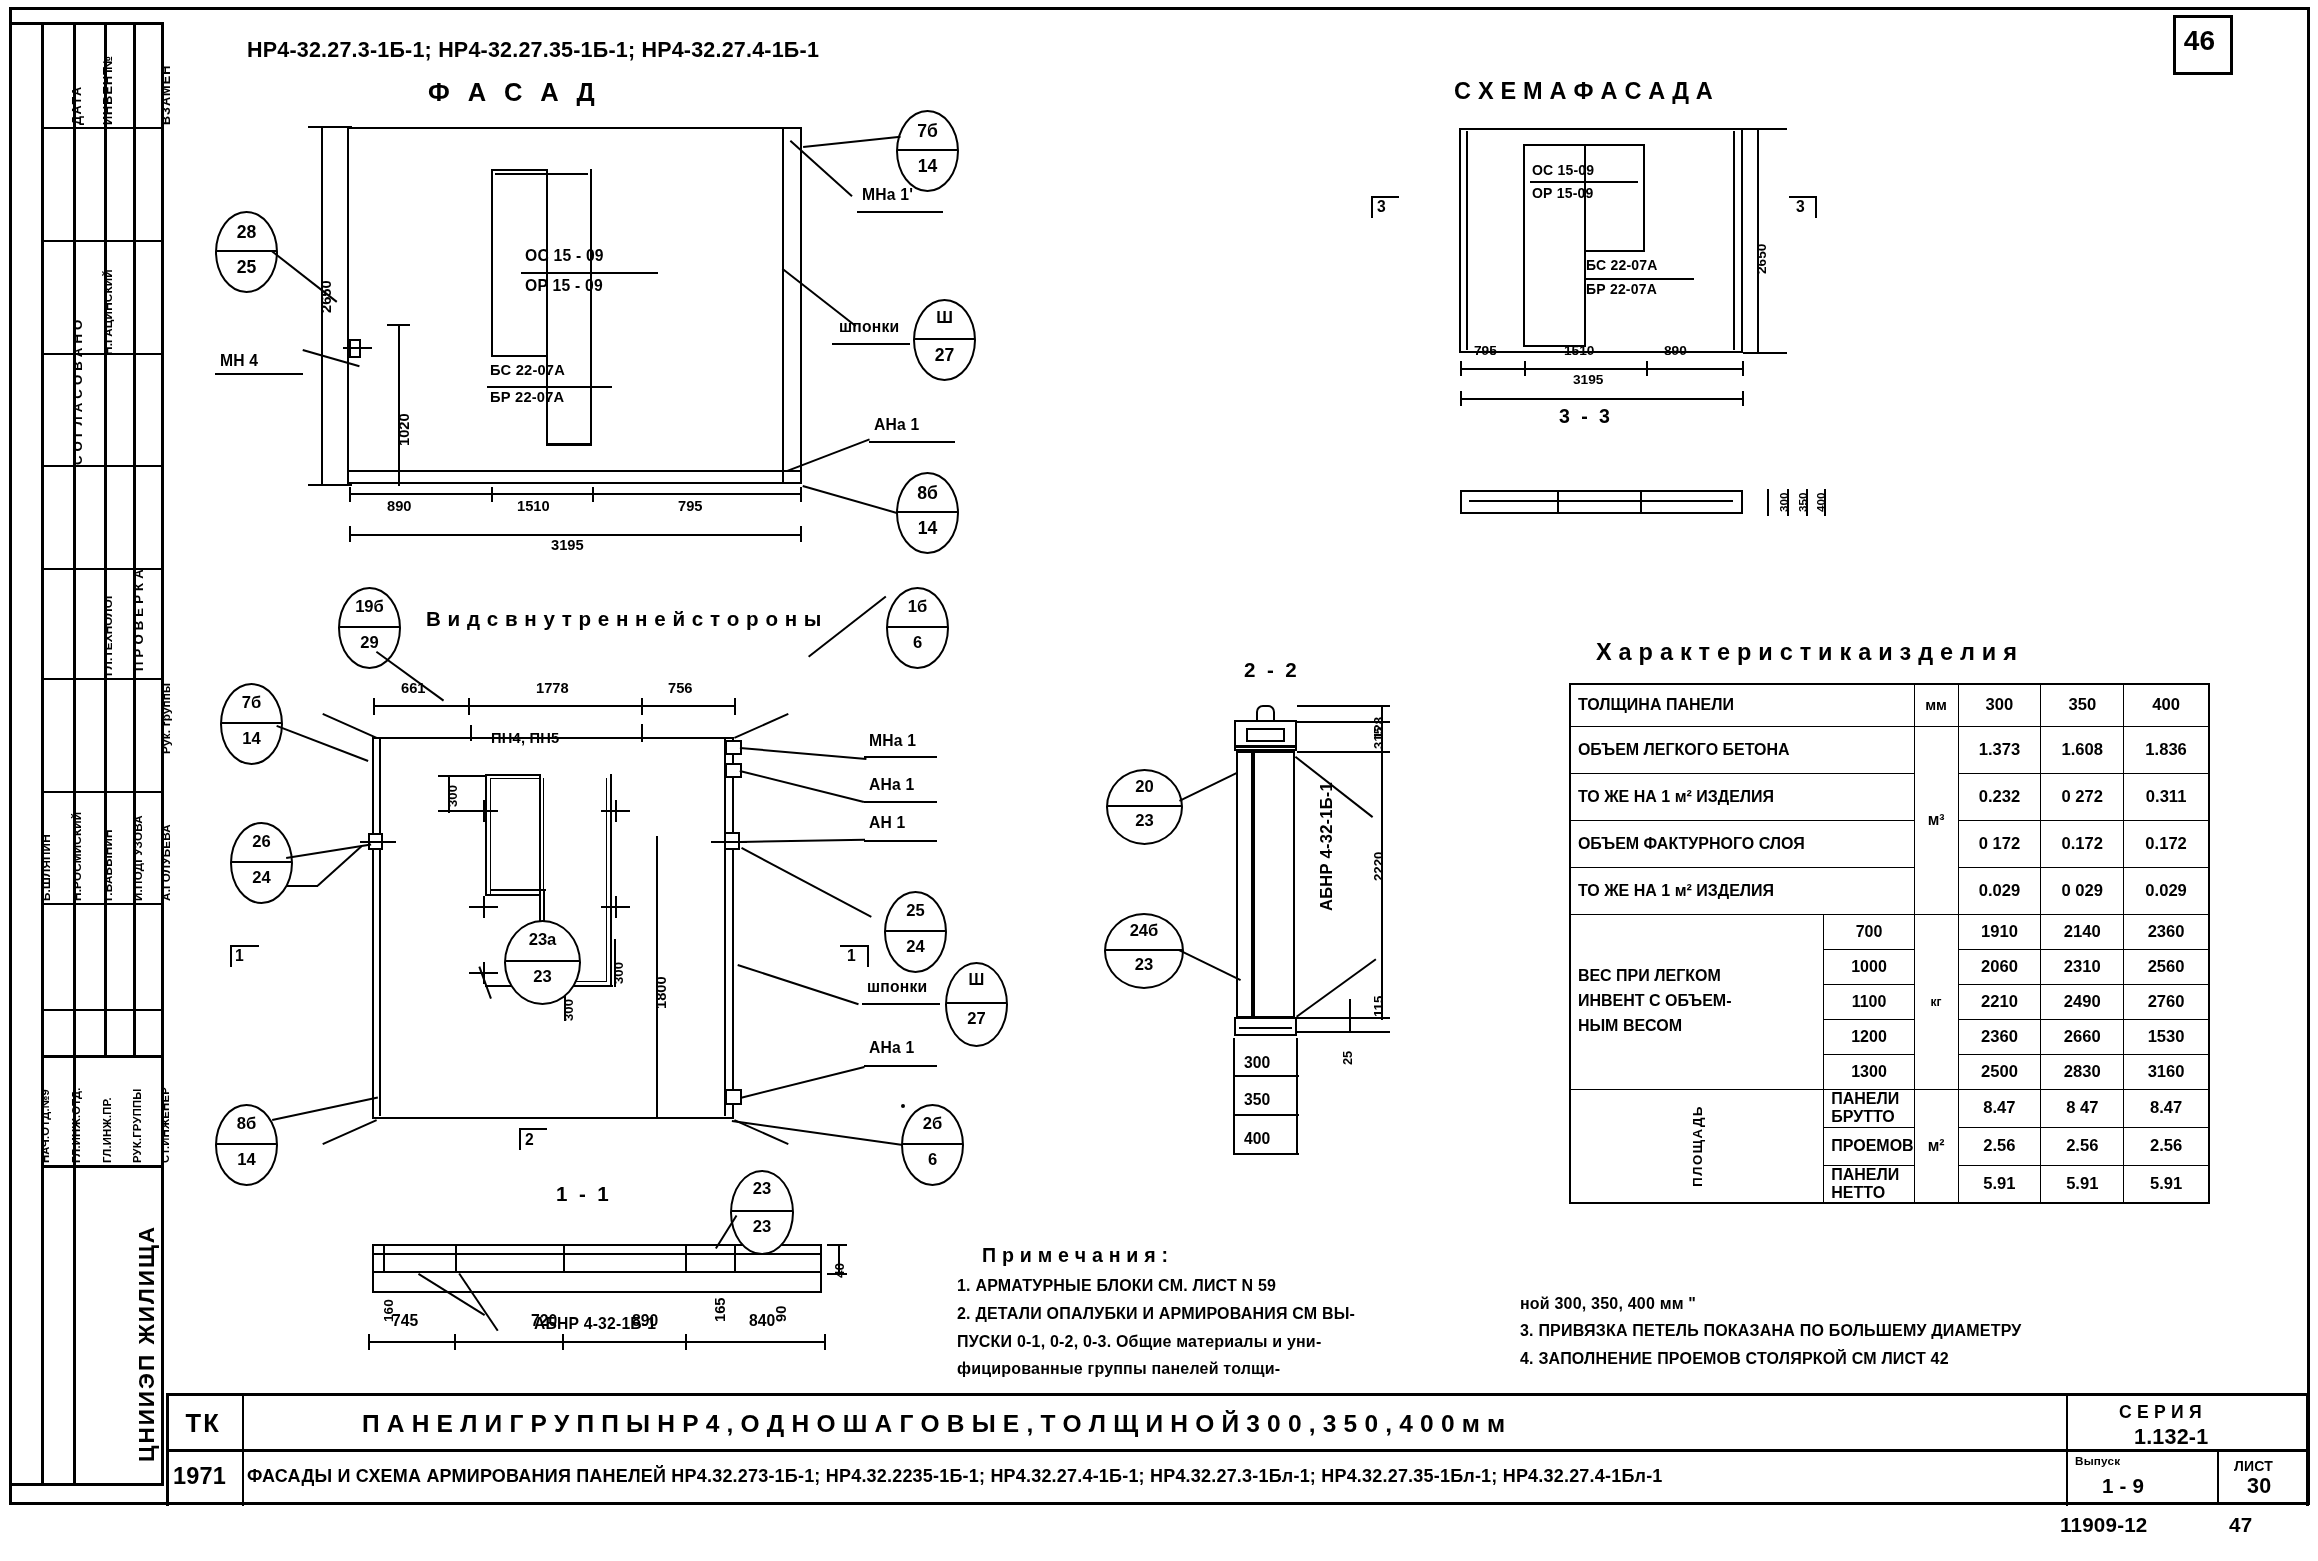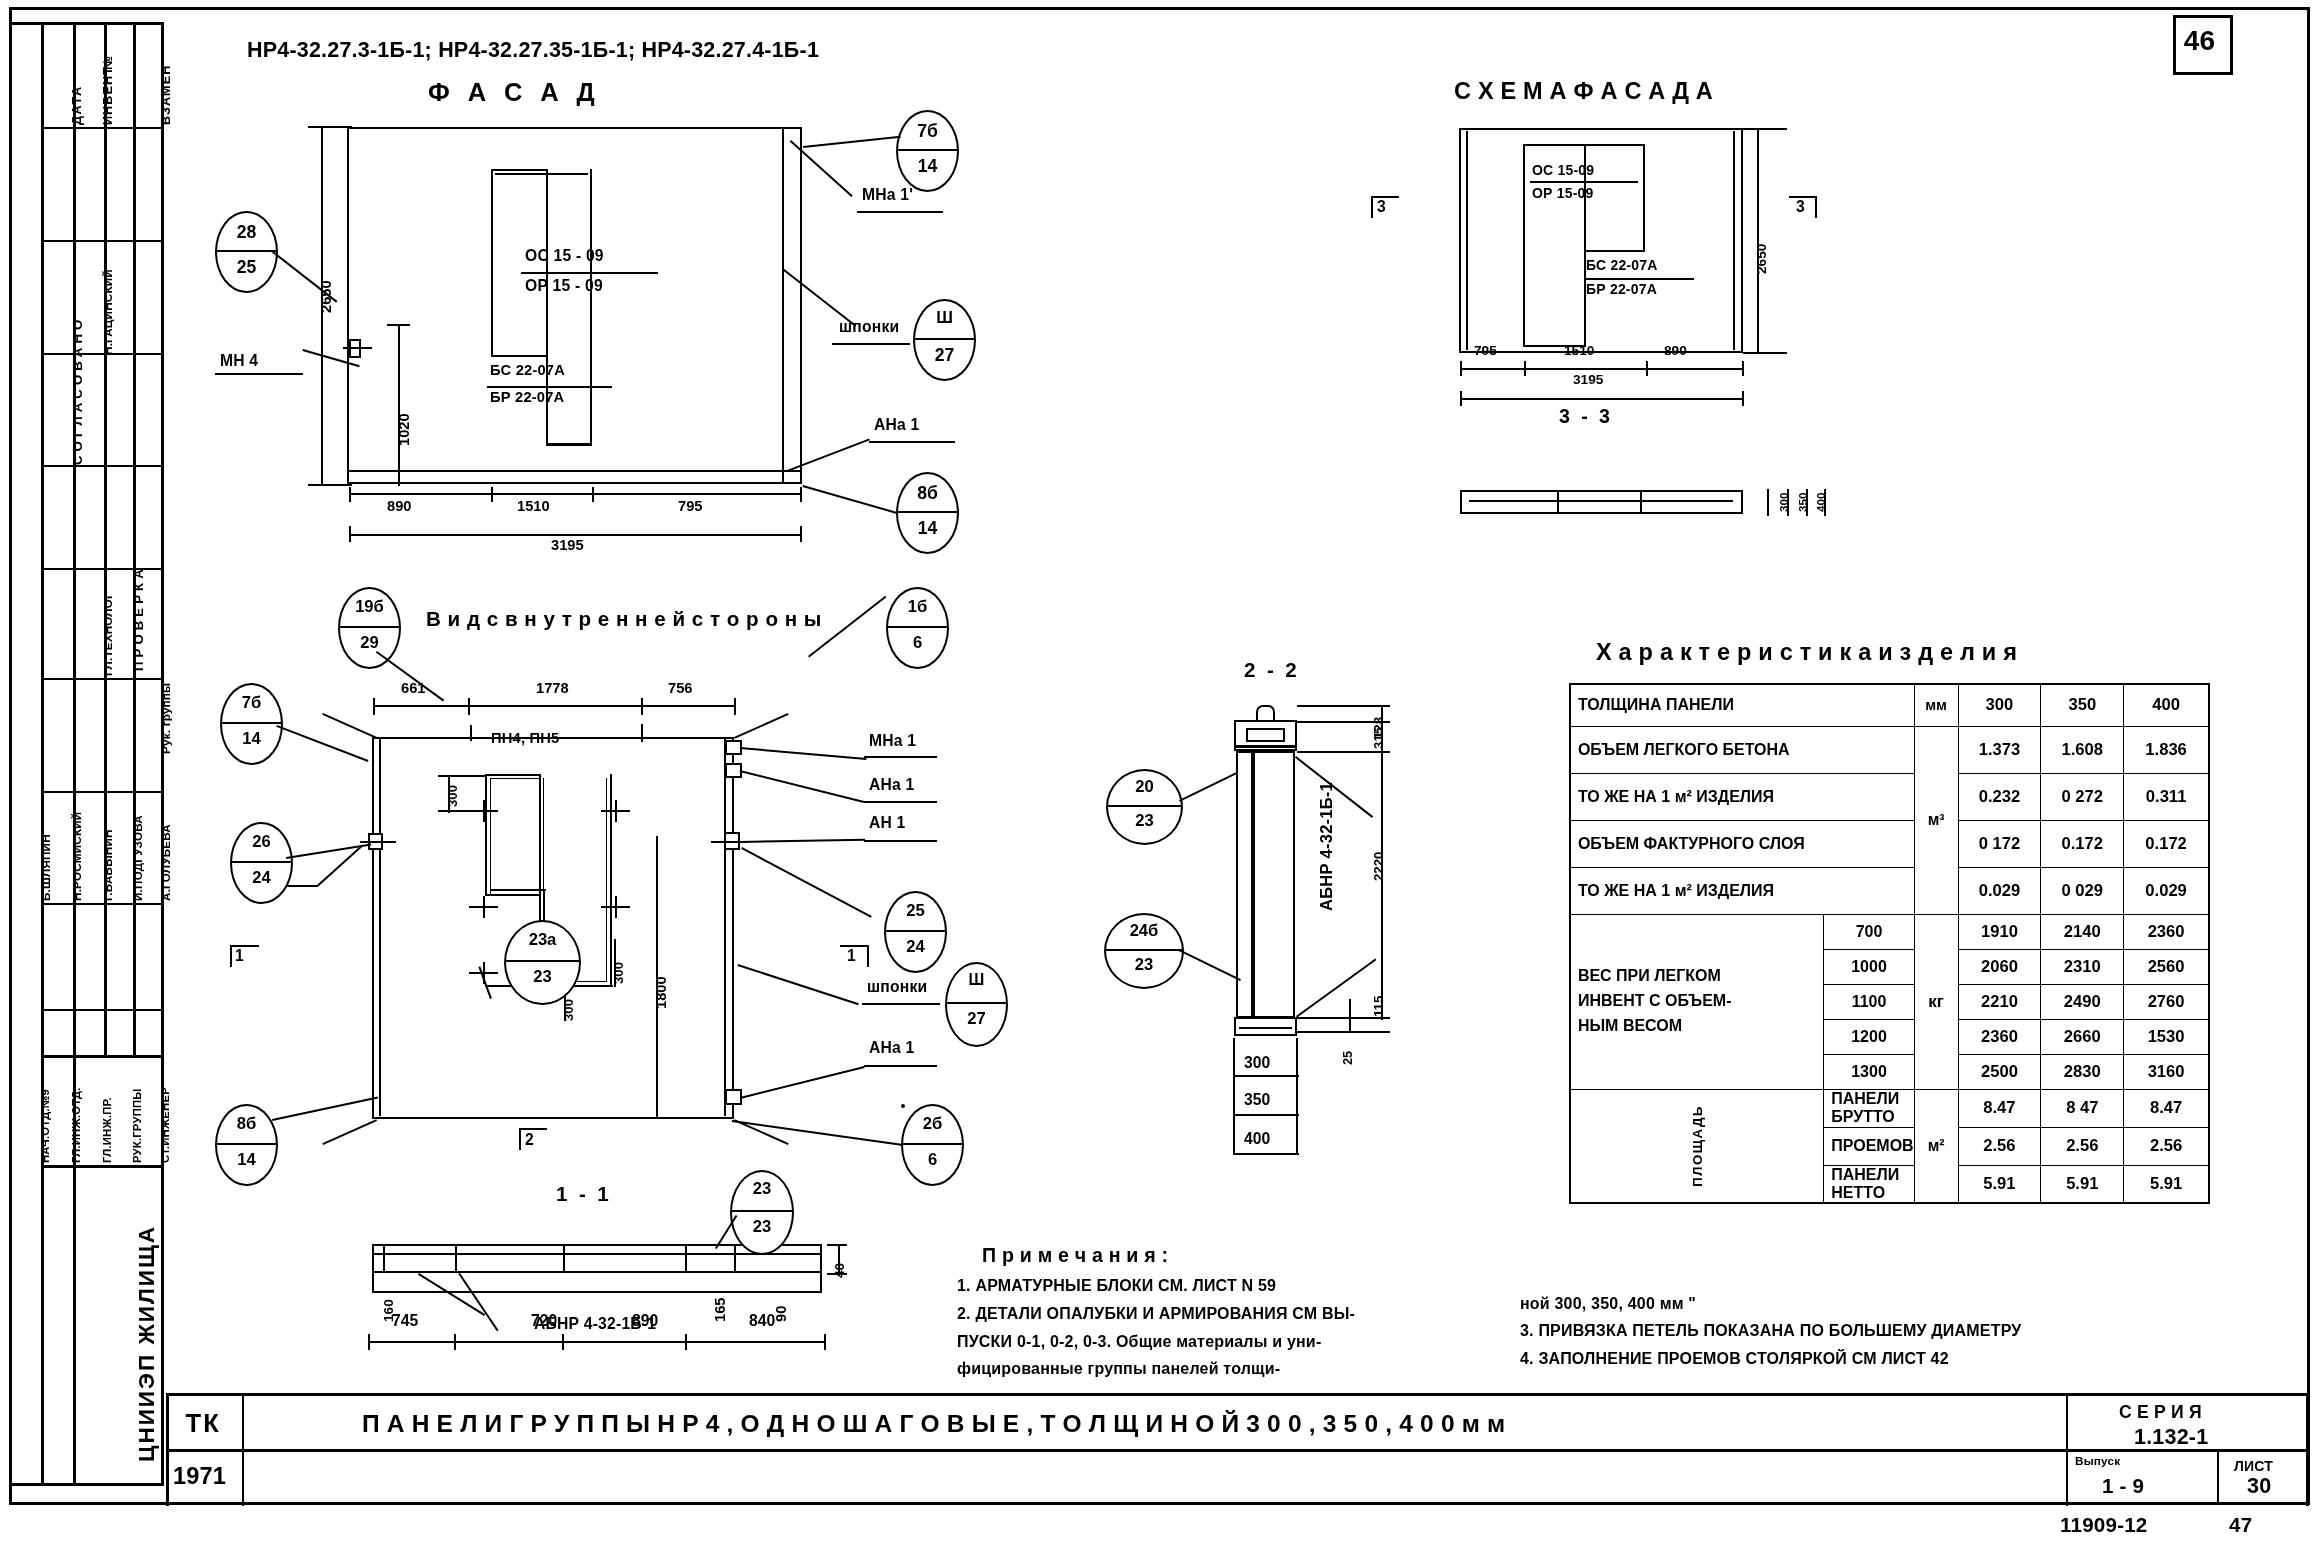--- a/index.html
+++ b/index.html
@@ -542,21 +542,21 @@
       <td style="font-size:16.6px;">0 029</td>
       <td style="font-size:16.6px;">0.029</td>
     </tr>
     <tr style="height:35px;">
       <td rowspan="5" style="width:255px;font-size:16px;text-align:left;padding-left:6.9px;vertical-align:middle;line-height:1.55;">
         <span>ВЕС ПРИ ЛЕГКОМ</span><br>
         <span>ИНВЕНТ С ОБЪЕМ-</span><br>
         <span>НЫМ  ВЕСОМ</span>
       </td>
       <td style="width:88px;font-size:16px;">700</td>
-      <td rowspan="5" style="font-size:17px;">кг</td>
+      <td rowspan="5" style="font-size:12px;">кг</td>
       <td style="font-size:16.6px;">1910</td>
       <td style="font-size:16.6px;">2140</td>
       <td style="font-size:16.6px;">2360</td>
     </tr>
     <tr style="height:35px;">
       <td style="font-size:16px;">1000</td>
       <td style="font-size:16.6px;">2060</td>
       <td style="font-size:16.6px;">2310</td>
       <td style="font-size:16.6px;">2560</td>
     </tr>
@@ -618,20 +618,21 @@
     <div class="ln" style="left:0;top:109px;width:2143px;height:3.4px;"></div>
     <div class="ln" style="left:0;top:0;width:2.9px;height:113px;"></div>
     <div class="ln" style="left:76px;top:0;width:2.4px;height:113px;"></div>
     <div class="ln" style="left:1900px;top:0;width:2.4px;height:113px;"></div>
     <div class="ln" style="left:2051px;top:56px;width:2.4px;height:56px;"></div>
     <div class="ln" style="left:2140px;top:0;width:2.9px;height:113px;"></div>
 
     <div class="txt" style="left:19.6px;top:15.7px;font-size:25.5px;letter-spacing:2px;">ТК</div>
     <div class="txt" style="left:6.9px;top:70px;font-size:23.5px;">1971</div>
     <div class="txt" style="left:196px;top:17px;font-size:24.5px;">П А Н Е Л И   Г Р У П П Ы   Н Р 4 ,   О Д Н О Ш А Г О В Ы Е ,   Т О Л Щ И Н О Й   3 0 0 ,  3 5 0 ,  4 0 0   м м</div>
+    <div class="txt" style="left:81px;top:73px;font-size:18px;">ФАСАДЫ И СХЕМА АРМИРОВАНИЯ ПАНЕЛЕЙ НР4.32.273-1Б-1; НР4.32.2235-1Б-1; НР4.32.27.4-1Б-1; НР4.32.27.3-1Бл-1; НР4.32.27.35-1Бл-1; НР4.32.27.4-1Бл-1</div>
     <div class="txt" style="left:1953px;top:8.8px;font-size:17.6px;">С Е Р И Я</div>
     <div class="txt" style="left:1968px;top:32px;font-size:21.5px;">1.132-1</div>
     <div class="txt" style="left:1909px;top:61px;font-size:11.7px;">Выпуск</div>
     <div class="txt" style="left:1936px;top:81px;font-size:20.6px;">1 - 9</div>
     <div class="txt" style="left:2068px;top:65px;font-size:14px;">ЛИСТ</div>
     <div class="txt" style="left:2081px;top:81px;font-size:21.5px;">30</div>
   </div>
 
   <div class="txt" style="left:2060px;top:1513px;font-size:20.6px;">11909-12</div>
   <div class="txt" style="left:2229px;top:1513px;font-size:20.6px;">47</div>

